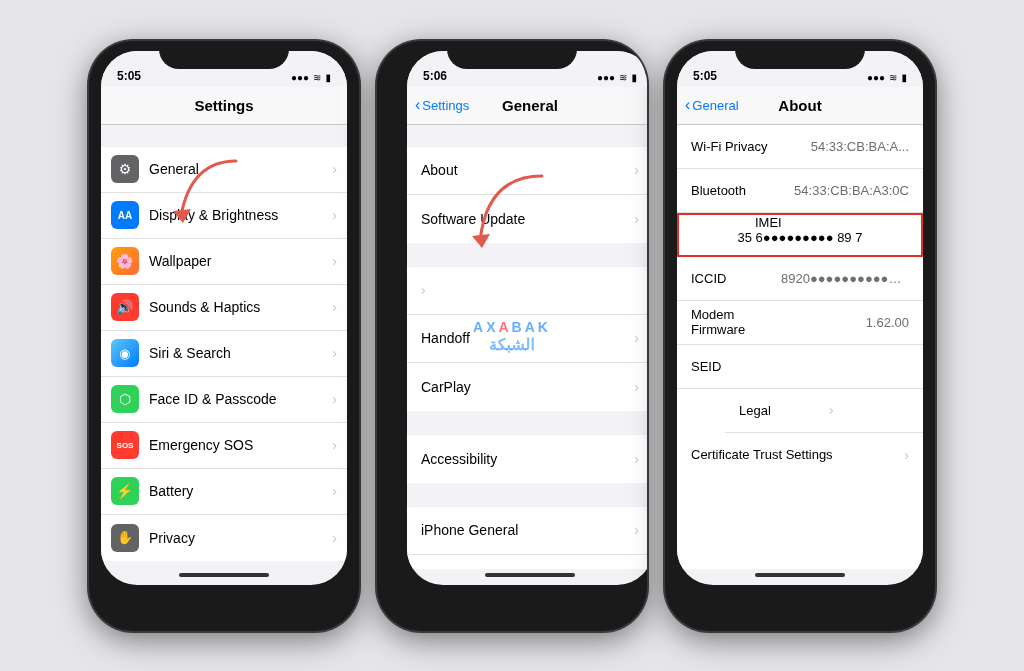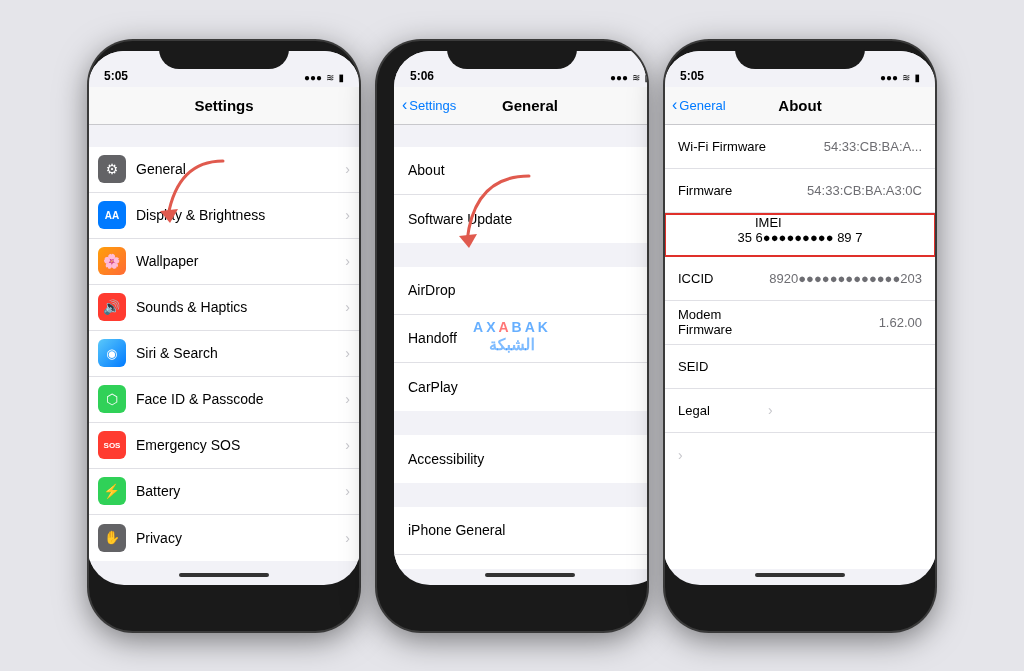--- a/index.html
+++ b/index.html
@@ -44,21 +44,21 @@
       transform: translateX(-50%);
       width: 130px;
       height: 28px;
       background: #1a1a1a;
       border-radius: 0 0 20px 20px;
       z-index: 10;
     }
 
     
     .screen {
-      width: 272px;
+      width: 246px;
       height: 534px;
       background: #f2f2f7;
       border-radius: 36px;
       margin: 10px 0;
       overflow: hidden;
       position: relative;
     }
 
     
     .status-bar {
@@ -406,21 +406,20 @@
               <span class="simple-item-chevron">›</span>
             </div>
             <div class="simple-item">
               <span class="simple-item-label">Software Update</span>
               <span class="simple-item-chevron">›</span>
             </div>
           </div>
           <div class="section-gap"></div>
           <div class="section-group">
             <div class="simple-item">
-              <span class="simple-item-label">AirDrop</span>
               <span class="simple-item-chevron">›</span>
             </div>
             <div class="simple-item">
               <span class="simple-item-label">Handoff</span>
               <span class="simple-item-chevron">›</span>
             </div>
             <div class="simple-item">
               <span class="simple-item-label">CarPlay</span>
               <span class="simple-item-chevron">›</span>
             </div>
@@ -477,48 +476,49 @@
         <div class="nav-bar">
           <span class="nav-back">
             <span class="chevron-left">‹</span>
             <span>General</span>
           </span>
           <span class="nav-title">About</span>
         </div>
 
         <div class="list-content" style="background:#fff;">
           <div class="detail-item">
-            <span class="detail-label">Wi-Fi Firmware</span>
+            <span class="detail-label">Wi-Fi Privacy</span>
             <span class="detail-value">54:33:CB:BA:A...</span>
           </div>
           <div class="detail-item">
-            <span class="detail-label">Firmware</span>
+            <span class="detail-label">Bluetooth</span>
             <span class="detail-value">54:33:CB:BA:A3:0C</span>
           </div>
           <div class="detail-item highlighted" style="border:2px solid #e0302a;flex-direction:column;">
             <span class="detail-label">IMEI</span>
             <span class="detail-value" style="color:#000;">35 6●●●●●●●●● 89 7</span>
           </div>
           <div class="detail-item">
             <span class="detail-label">ICCID</span>
             <span class="detail-value">8920●●●●●●●●●●●●●203</span>
           </div>
           <div class="detail-item">
             <span class="detail-label">Modem Firmware</span>
             <span class="detail-value">1.62.00</span>
           </div>
           <div class="detail-item">
             <span class="detail-label">SEID</span>
             <span class="detail-value"></span>
           </div>
-          <div class="detail-item" style="cursor:pointer;">
+          <div class="detail-item" style="cursor:pointer;margin-left:48px;">
             <span class="detail-label">Legal</span>
             <span class="simple-item-chevron">›</span>
           </div>
           <div class="detail-item" style="cursor:pointer;">
+            <span class="detail-label" style="width:auto;flex:1;">Certificate Trust Settings</span>
             <span class="simple-item-chevron">›</span>
           </div>
         </div>
 
         <div class="home-indicator"></div>
       </div>
     </div>
   </div>
 
 </div>

